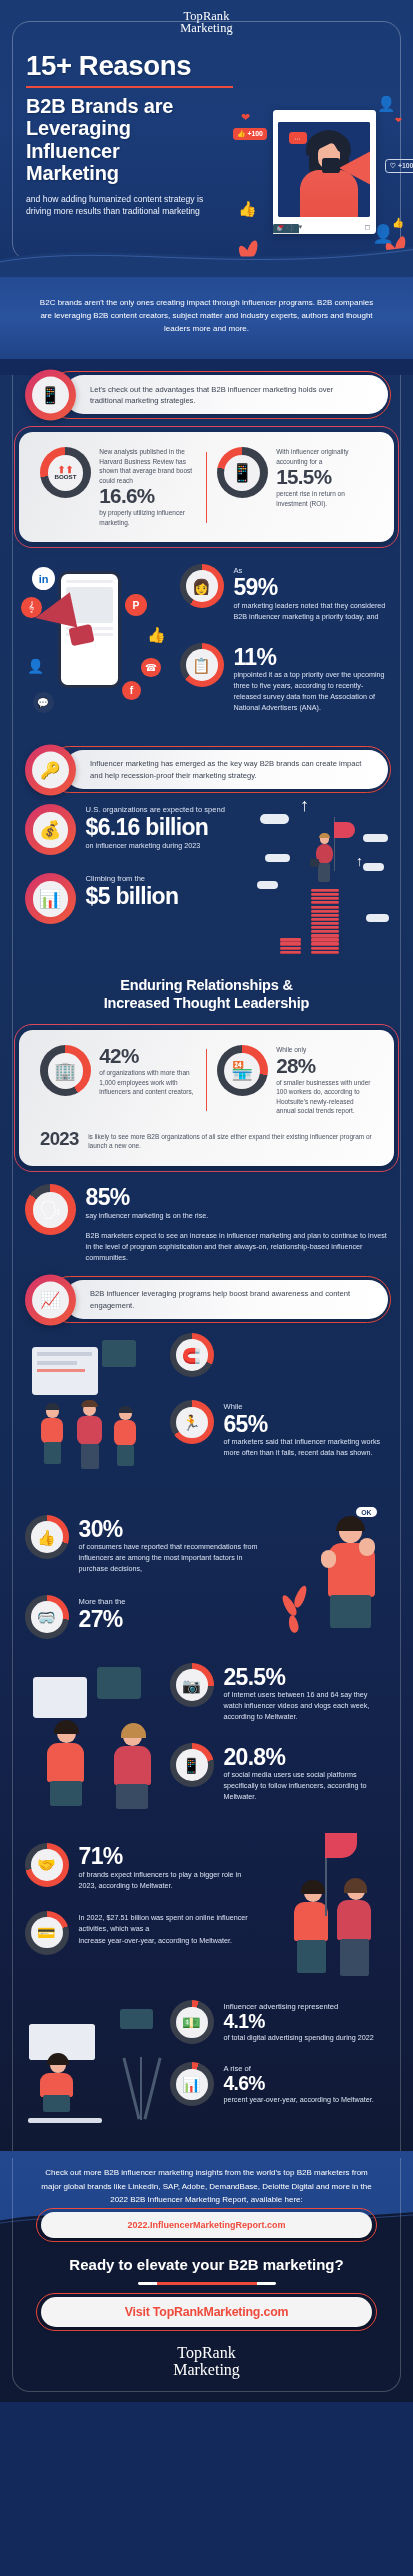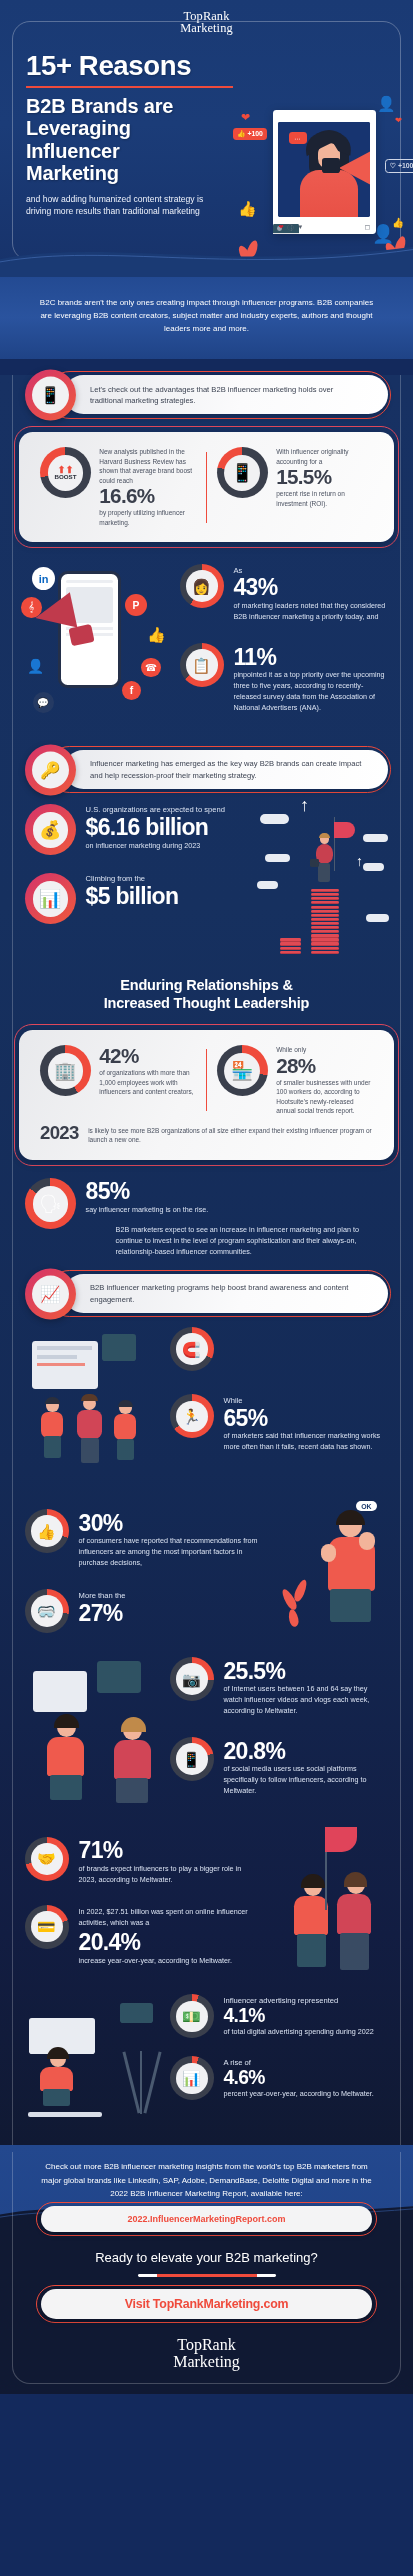--- a/index.html
+++ b/index.html
@@ -119,21 +119,21 @@
     position:relative; background:linear-gradient(115deg,#e8e9ec 0%,#f6f6f7 45%,#fdfdfd 100%);
     border-radius:13.8px; padding:15px 13.8px; box-shadow:0 2.1px 8.3px rgba(0,0,0,.22);
   }
   .card-cols { display:flex; align-items:flex-start; }
   .card-col { flex:1; display:flex; gap:8.3px; align-items:flex-start; padding:0 6.9px; }
   .card-div { width:1.4px; align-self:stretch; background:#ef4b3c; margin:4.1px 2.8px; }
   .card-txt { flex:1; }
   .card-txt .lead { font-size:6.5px; line-height:1.45; color:#4a5160; }
   .card-txt .big { font-size:20.7px; font-weight:bold; color:#3a3f4c; letter-spacing:-0.7px; line-height:1.05; }
   .card-txt .tail { font-size:6.5px; line-height:1.45; color:#4a5160; margin-top:1.4px; }
-  .card-note { display:flex; gap:9.6px; align-items:flex-start; margin-top:6px; padding:0 6.9px; }
+  .card-note { display:flex; gap:9.6px; align-items:flex-start; margin-top:12px; padding:0 6.9px; }
   .card-note .yr { font-size:18.6px; font-weight:bold; color:#3a3f4c; letter-spacing:-0.7px; }
   .card-note p { font-size:6.5px; line-height:1.5; color:#4a5160; padding-top:4.1px; }
 
   
   .donut { position:relative; width:44px; height:44px; flex:none; }
   .donut .ring { position:absolute; inset:0; border-radius:50%; }
   .donut .hole {
     position:absolute; inset:6.2px; border-radius:50%;
     display:flex; align-items:center; justify-content:center;
     font-size:15px; line-height:1;
@@ -167,21 +167,21 @@
   .cta-wrap { position:relative; margin:-18px 41px 0 41px; z-index:5; }
   .btn-wrap { position:relative; margin:0 auto 9.6px auto; }
   .btn-outline { position:absolute; left:-4.8px; right:-4.8px; top:-4.8px; bottom:-4.8px; border:0.7px solid #ef4b3c; border-radius:20.7px; }
   .btn {
     position:relative; background:#f4f4f5; border-radius:16.5px;
     text-align:center; padding:7.6px 6.9px; color:#ef4b3c; font-weight:bold;
     box-shadow:0 2.1px 6.2px rgba(0,0,0,.3);
   }
   .btn.small { font-size:9px; }
   .btn.big { font-size:12.4px; letter-spacing:-0.2px; }
-  .cta-title { text-align:center; font-size:13px; font-weight:normal; margin:18px 0 0 0; }
+  .cta-title { text-align:center; font-size:15px; font-weight:bold; margin:18px 0 0 0; }
   .cta-rule { width:138px; height:2.8px; margin:9.6px auto 12.4px auto; background:linear-gradient(90deg,#fff 0 14%, #ef4b3c 14% 86%, #fff 86% 100%); border-radius:1.4px; }
   .foot-logo { text-align:center; margin-top:18px; }
   .foot-logo .l1, .foot-logo .l2 { font-family:"Liberation Serif", serif; font-size:16px; line-height:1.06; }
   .foot-frame { position:absolute; left:12.4px; right:12.4px; top:6.9px; bottom:9.6px; border:0.7px solid rgba(255,255,255,.22); border-radius:0 0 18px 18px; border-top:none; pointer-events:none; }
   .fig-body { position:absolute; border-radius:9.6px; }
   .cloud { position:absolute; background:#e8ecf3; border-radius:13.8px; }
   .coin-stack { position:absolute; }
   .coin { position:absolute; left:0; width:100%; height:3.4px; background:#e04a54; border-radius:1.4px; border-bottom:0.7px solid #b93a46; }
   .arrow-up { position:absolute; color:#fff; font-size:18px; line-height:1; }
   .bar { position:absolute; bottom:0; background:#2f5263; border-radius:1.4px 1.4px 0 0; }
@@ -336,21 +336,21 @@
         </div>
 
         <div class="right-stats">
           <div class="stat" style="margin-top:4.1px;">
             <div class="donut">
               <div class="ring" style="background:conic-gradient(#ef4b3c 0 59%, #3a3f4c 59% 100%);"></div>
               <div class="hole" style="background:#f1f1f3;">👩</div>
             </div>
             <div class="txt">
               <div class="kicker">As</div>
-              <div class="num">43%</div>
+              <div class="num">59%</div>
               <div class="desc">of marketing leaders noted that they considered B2B influencer marketing a priority today, and</div>
             </div>
           </div>
           <div class="stat" style="margin-top:20.7px;">
             <div class="donut">
               <div class="ring" style="background:conic-gradient(#ef4b3c 0 64%, #3a3f4c 64% 100%);"></div>
               <div class="hole" style="background:#f1f1f3;">📋</div>
             </div>
             <div class="txt">
               <div class="num">11%</div>
@@ -486,32 +486,32 @@
 
     <div class="sec">
       <div class="stat" style="margin-top:18px;">
         <div class="donut lg">
           <div class="ring" style="background:conic-gradient(#ef4b3c 0 85%, #3a3f4c 85% 100%);"></div>
           <div class="hole" style="background:#f1f1f3;">🗣</div>
         </div>
         <div class="txt">
           <div class="num">85%</div>
           <div class="desc">say influencer marketing is on the rise.</div>
-          <div class="desc" style="margin-top:9.6px;margin-left:30px;">B2B marketers expect to see an increase in influencer marketing and plan to continue to invest in the level of program sophistication and their always-on, relationship-based influencer communities.</div>
+          <div class="desc" style="margin-top:9.6px;">B2B marketers expect to see an increase in influencer marketing and plan to continue to invest in the level of program sophistication and their always-on, relationship-based influencer communities.</div>
         </div>
       </div>
     </div>
 
     <div class="pill-row" style="margin-top:16.5px;">
       <div class="pill-outline"></div>
       <div class="pill-icon">
           <div class="core">📈</div>
         </div>
       <div class="pill">
-        <p>B2B influencer marketing programs help boost brand awareness and content engagement.</p>
+        <p>B2B influencer leveraging programs help boost brand awareness and content engagement.</p>
       </div>
     </div>
 
     <div class="sec" style="margin-top:11px;">
       <div class="two-col">
         <div class="left-art" style="width:138px;height:159px;">
           <div style="position:absolute; left:6.9px; top:16.5px; width:66px; height:48px; background:#e9ecf2; border-radius:3.4px;">
             <div style="margin:5.5px; height:3.4px; background:#c8cfdb;"></div>
             <div style="margin:4.1px 5.5px; height:3.4px; width:60%; background:#c8cfdb;"></div>
             <div style="margin:4.1px 5.5px; height:3.4px; width:72%; background:#ef8a80;"></div>
@@ -658,21 +658,20 @@
               <div class="desc">of brands expect influencers to play a bigger role in 2023, according to Meltwater.</div>
             </div>
           </div>
           <div class="stat" style="margin-top:19.3px;">
             <div class="donut">
               <div class="ring" style="background:conic-gradient(#ef4b3c 0 20%, #3a3f4c 20% 100%);"></div>
               <div class="hole" style="background:#f1f1f3;">💳</div>
             </div>
             <div class="txt">
               <div class="desc" style="margin-bottom:1.4px;">In 2022, $27.51 billion was spent on online influencer activities, which was a</div>
-              <div class="num">20.4%</div>
               <div class="desc">increase year-over-year, according to Meltwater.</div>
             </div>
           </div>
         </div>
         <div class="left-art" style="width:117px;height:159px;">
           <div style="position:absolute; left:19.3px; bottom:13.8px; width:44px; height:90px;">
             <div style="position:absolute;left:13.8px;top:0;width:18px;height:19.3px;border-radius:9px;background:#f2b49a;"></div>
             <div style="position:absolute;left:11px;top:-2.8px;width:23.4px;height:13.8px;border-radius:11.7px 11.7px 0 0;background:#241b16;"></div>
             <div style="position:absolute;left:4.1px;top:19.3px;width:34px;height:39px;background:#ef5a4d;border-radius:10.3px 10.3px 2.8px 2.8px;"></div>
             <div style="position:absolute;left:6.9px;top:57px;width:29px;height:33px;background:#2f5263;border-radius:2.1px;"></div>

